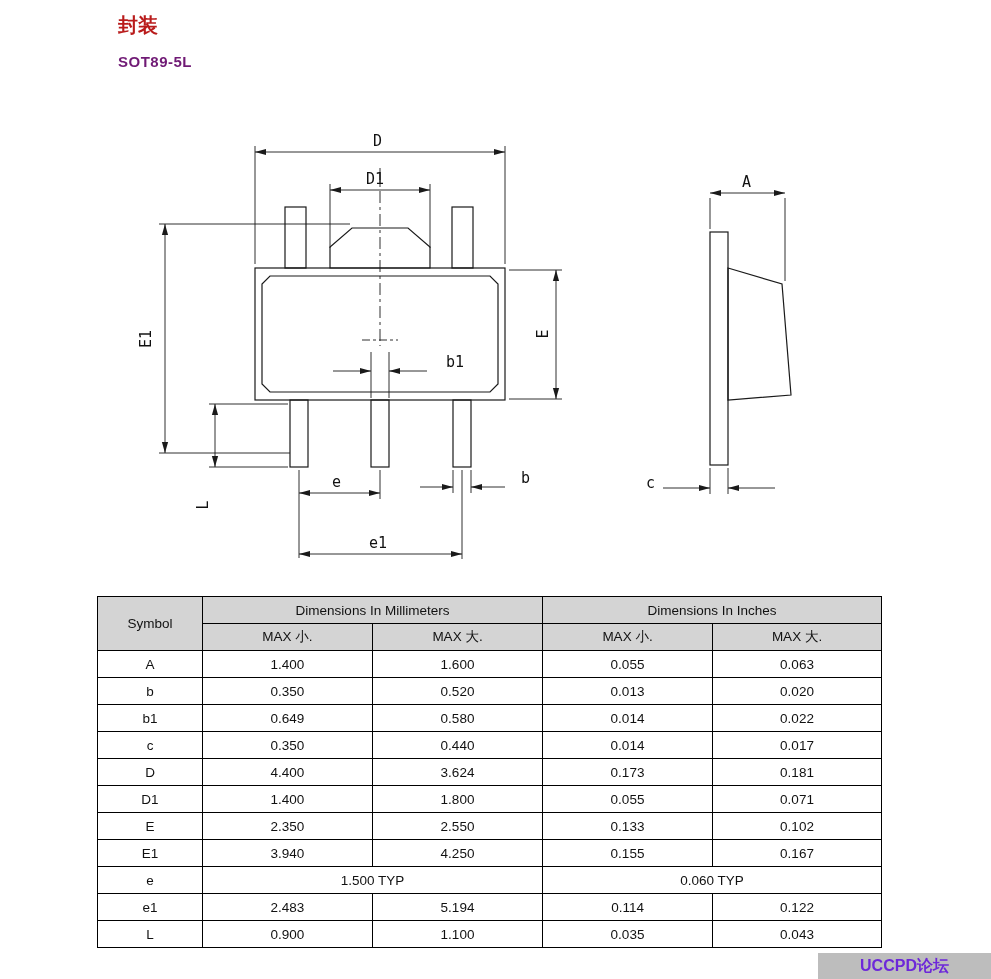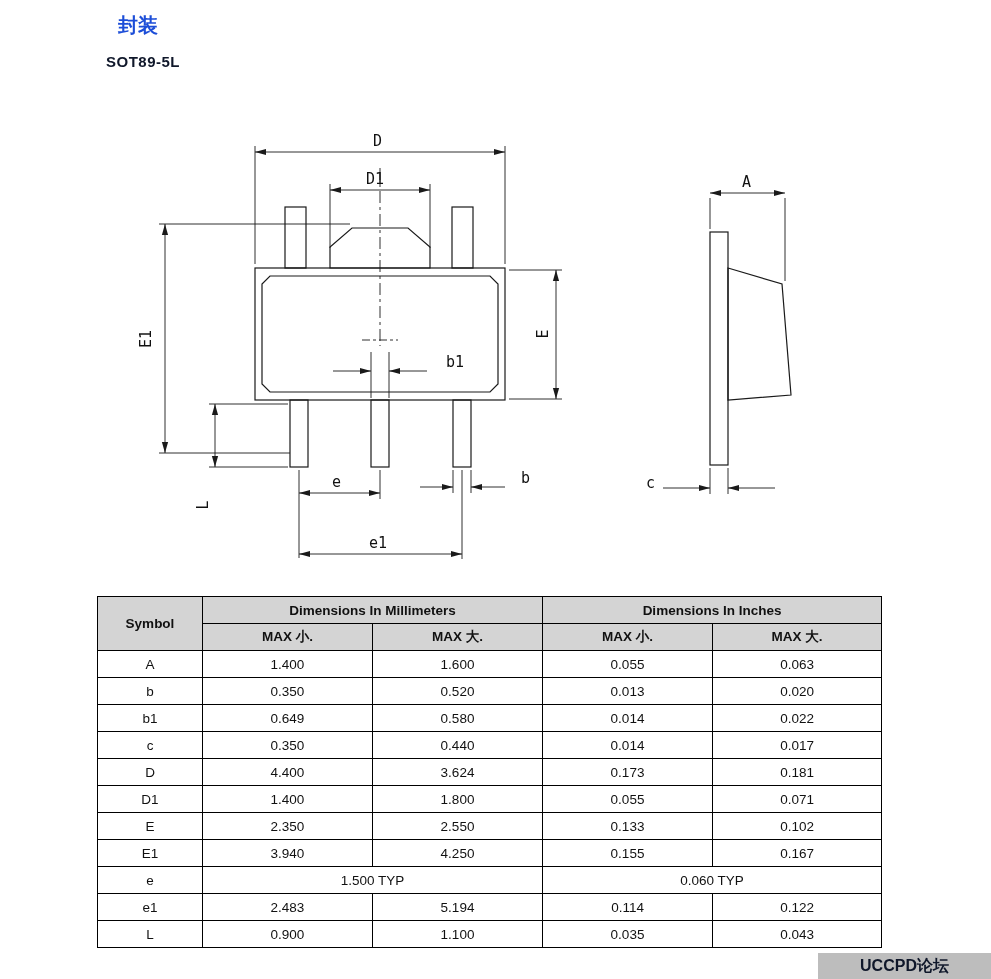--- a/index.html
+++ b/index.html
@@ -1,30 +1,30 @@
 <!DOCTYPE html>
 <html><head>
 <meta charset="utf-8">
 <style>
   html,body{margin:0;padding:0;background:#fff;}
   .page{position:relative;width:991px;height:979px;background:#fff;overflow:hidden;
         font-family:"Liberation Sans",sans-serif;color:#111;}
-  .page-title{position:absolute;left:118px;top:12px;font-size:20px;font-weight:bold;color:#1d4ed8;}
-  .package-name{position:absolute;left:106px;top:53px;font-size:15px;font-weight:bold;color:#0f172a;letter-spacing:0.5px;}
+  .page-title{position:absolute;left:118px;top:12px;font-size:20px;font-weight:bold;color:#b91c1c;}
+  .package-name{position:absolute;left:118px;top:53px;font-size:15px;font-weight:bold;color:#701a75;letter-spacing:0.5px;}
   svg.drawing{position:absolute;left:0;top:0;}
   svg .part{stroke:#1a1a1a;stroke-width:1.2;fill:none;}
   svg .dim{stroke:#1a1a1a;stroke-width:0.9;fill:none;}
   svg text{font-family:"DejaVu Sans Mono",monospace;font-size:15px;fill:#111;stroke:none;}
   .dim-table{position:absolute;left:97px;top:596px;width:784px;border-collapse:collapse;
              table-layout:fixed;font-size:13.5px;color:#111;}
   .dim-table th,.dim-table td{border:1px solid #000;text-align:center;height:26px;padding:0 4px;overflow:hidden;}
-  .dim-table th{background:#d4d4d4;font-weight:bold;margin-left:27px;}
+  .dim-table th{background:#d4d4d4;font-weight:normal;margin-left:27px;}
   .dim-table td{background:#fff;font-weight:normal;}
   .watermark{position:absolute;right:0;bottom:0;width:173px;height:26px;background:#bdbdbd;
-             color:#0f172a;font-size:16px;font-weight:bold;display:flex;align-items:center;justify-content:center;}
+             color:#6d28d9;font-size:16px;font-weight:bold;display:flex;align-items:center;justify-content:center;}
 </style>
 </head>
 <body>
 
 <div class="page">
 
   <div class="page-title">封装</div>
   <div class="package-name">SOT89-5L</div>
 
   <svg class="drawing" width="991" height="590" viewBox="0 0 991 590">

